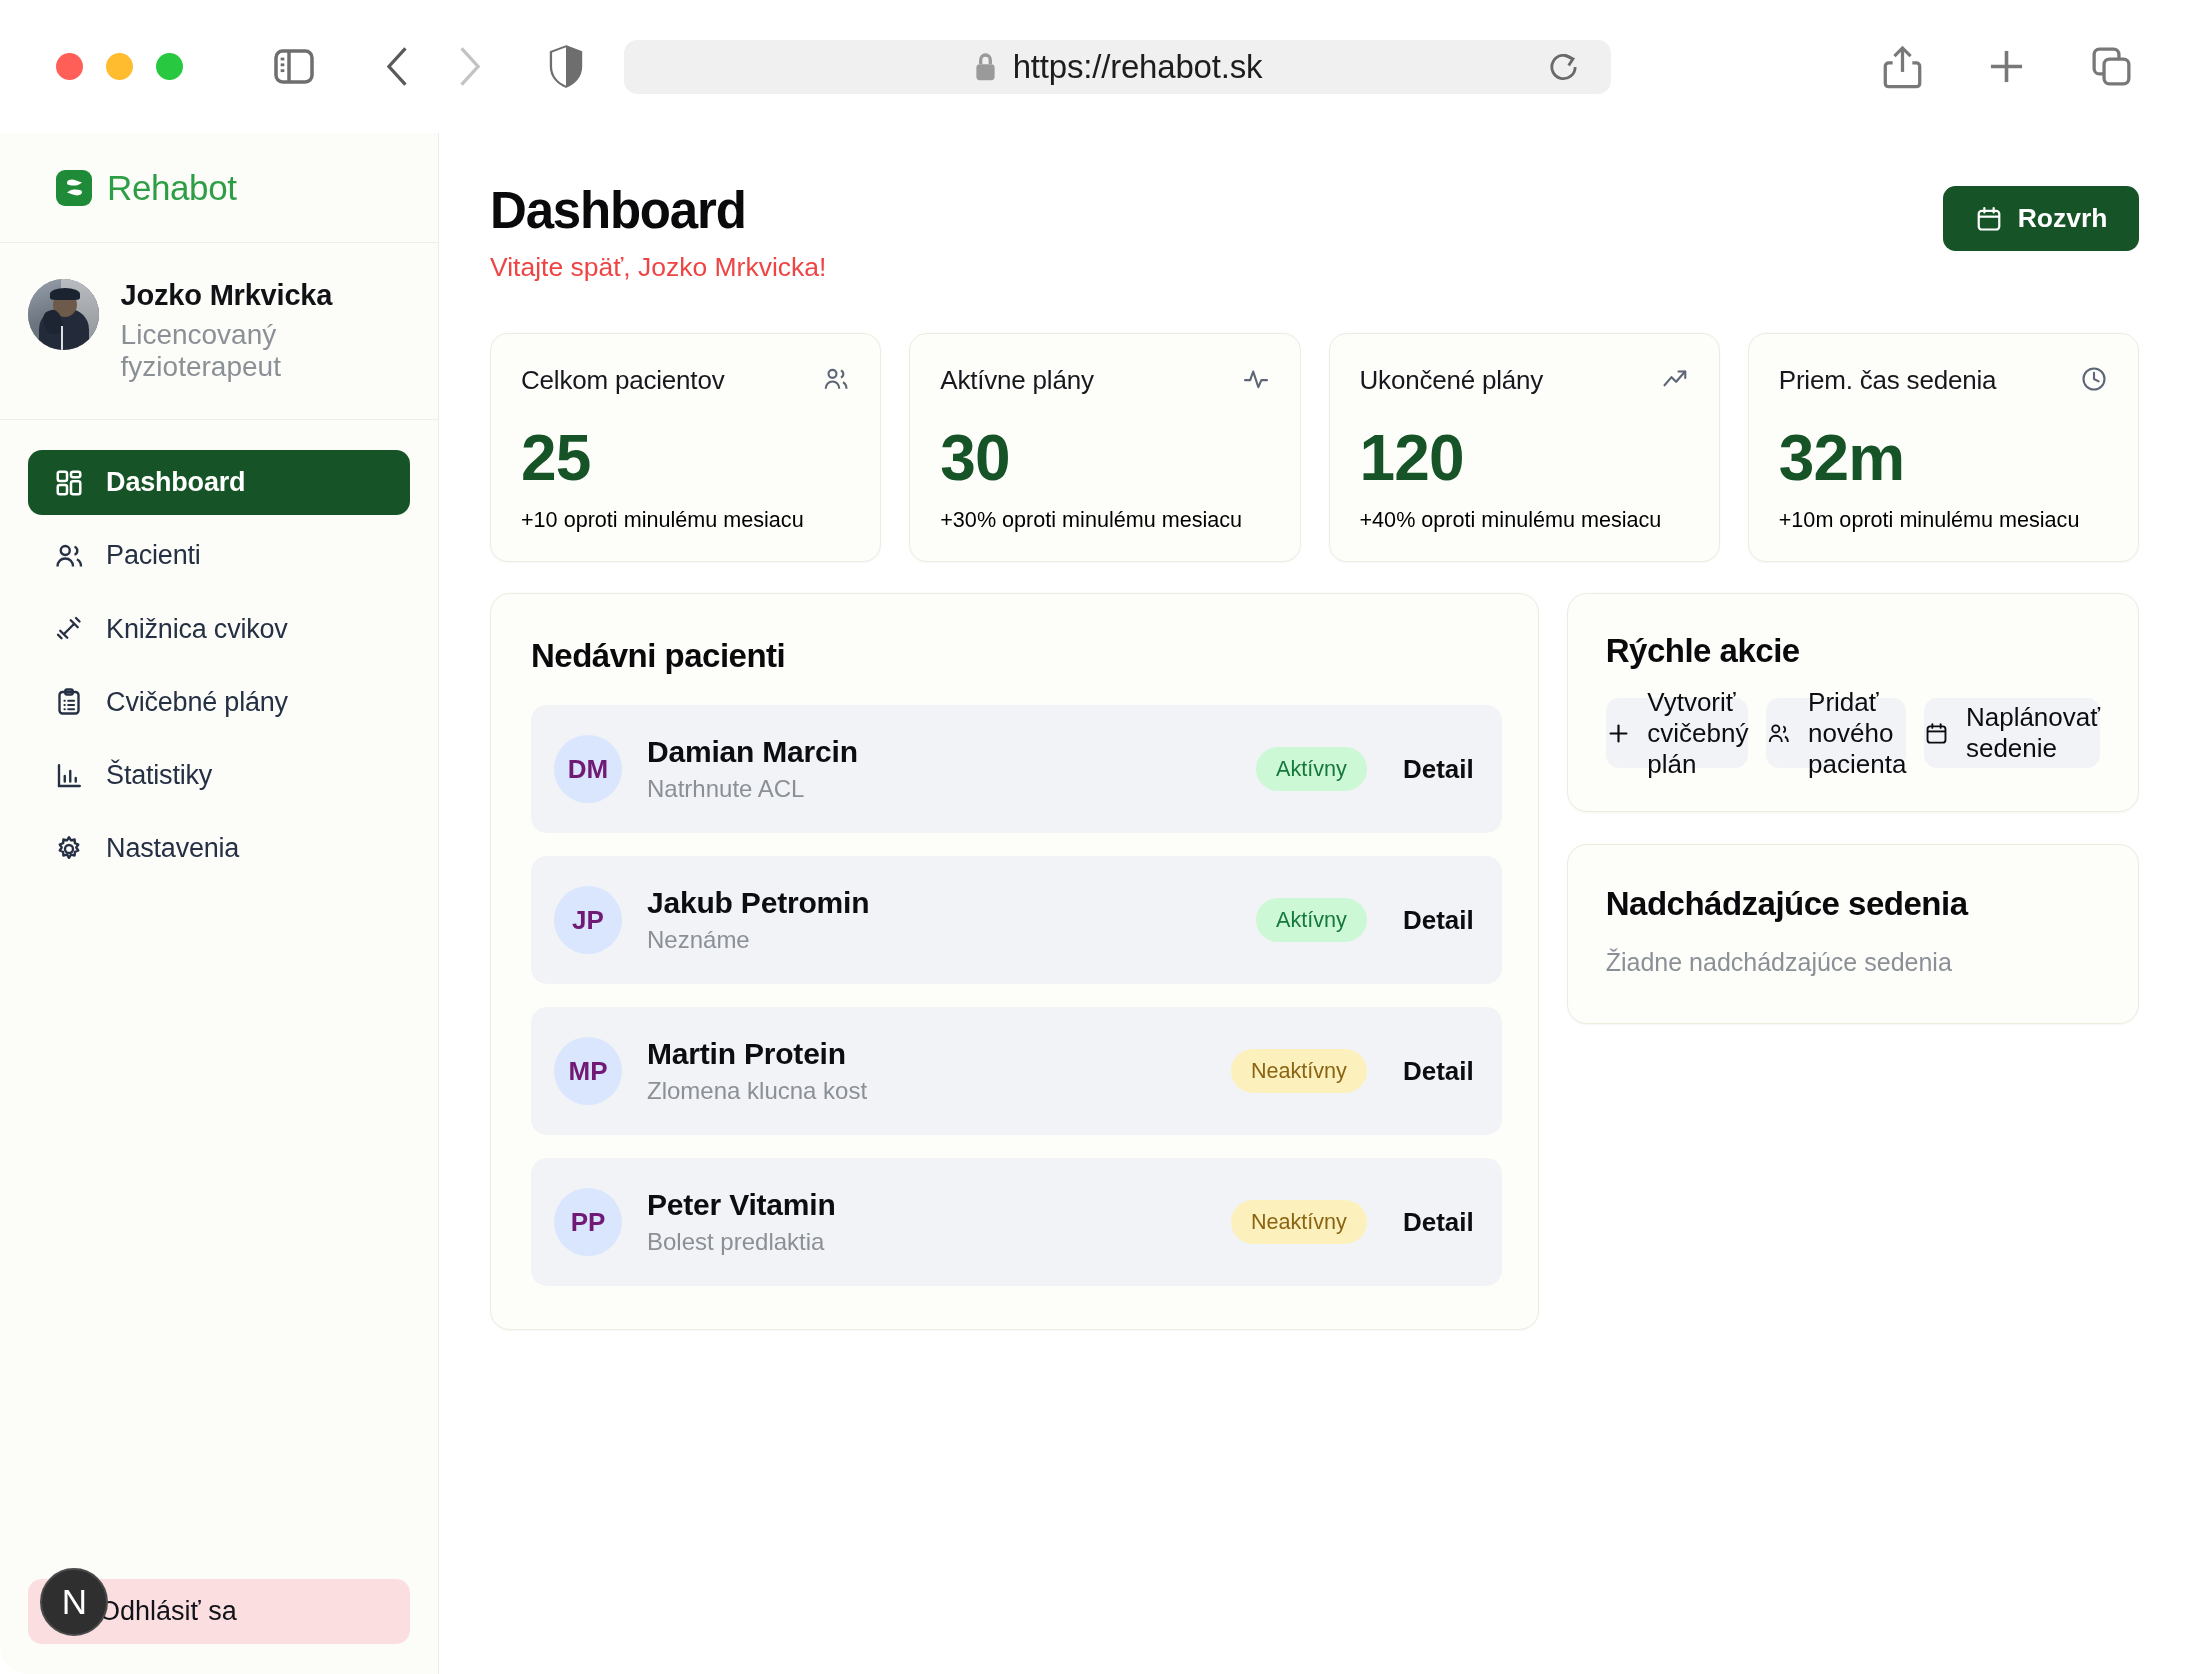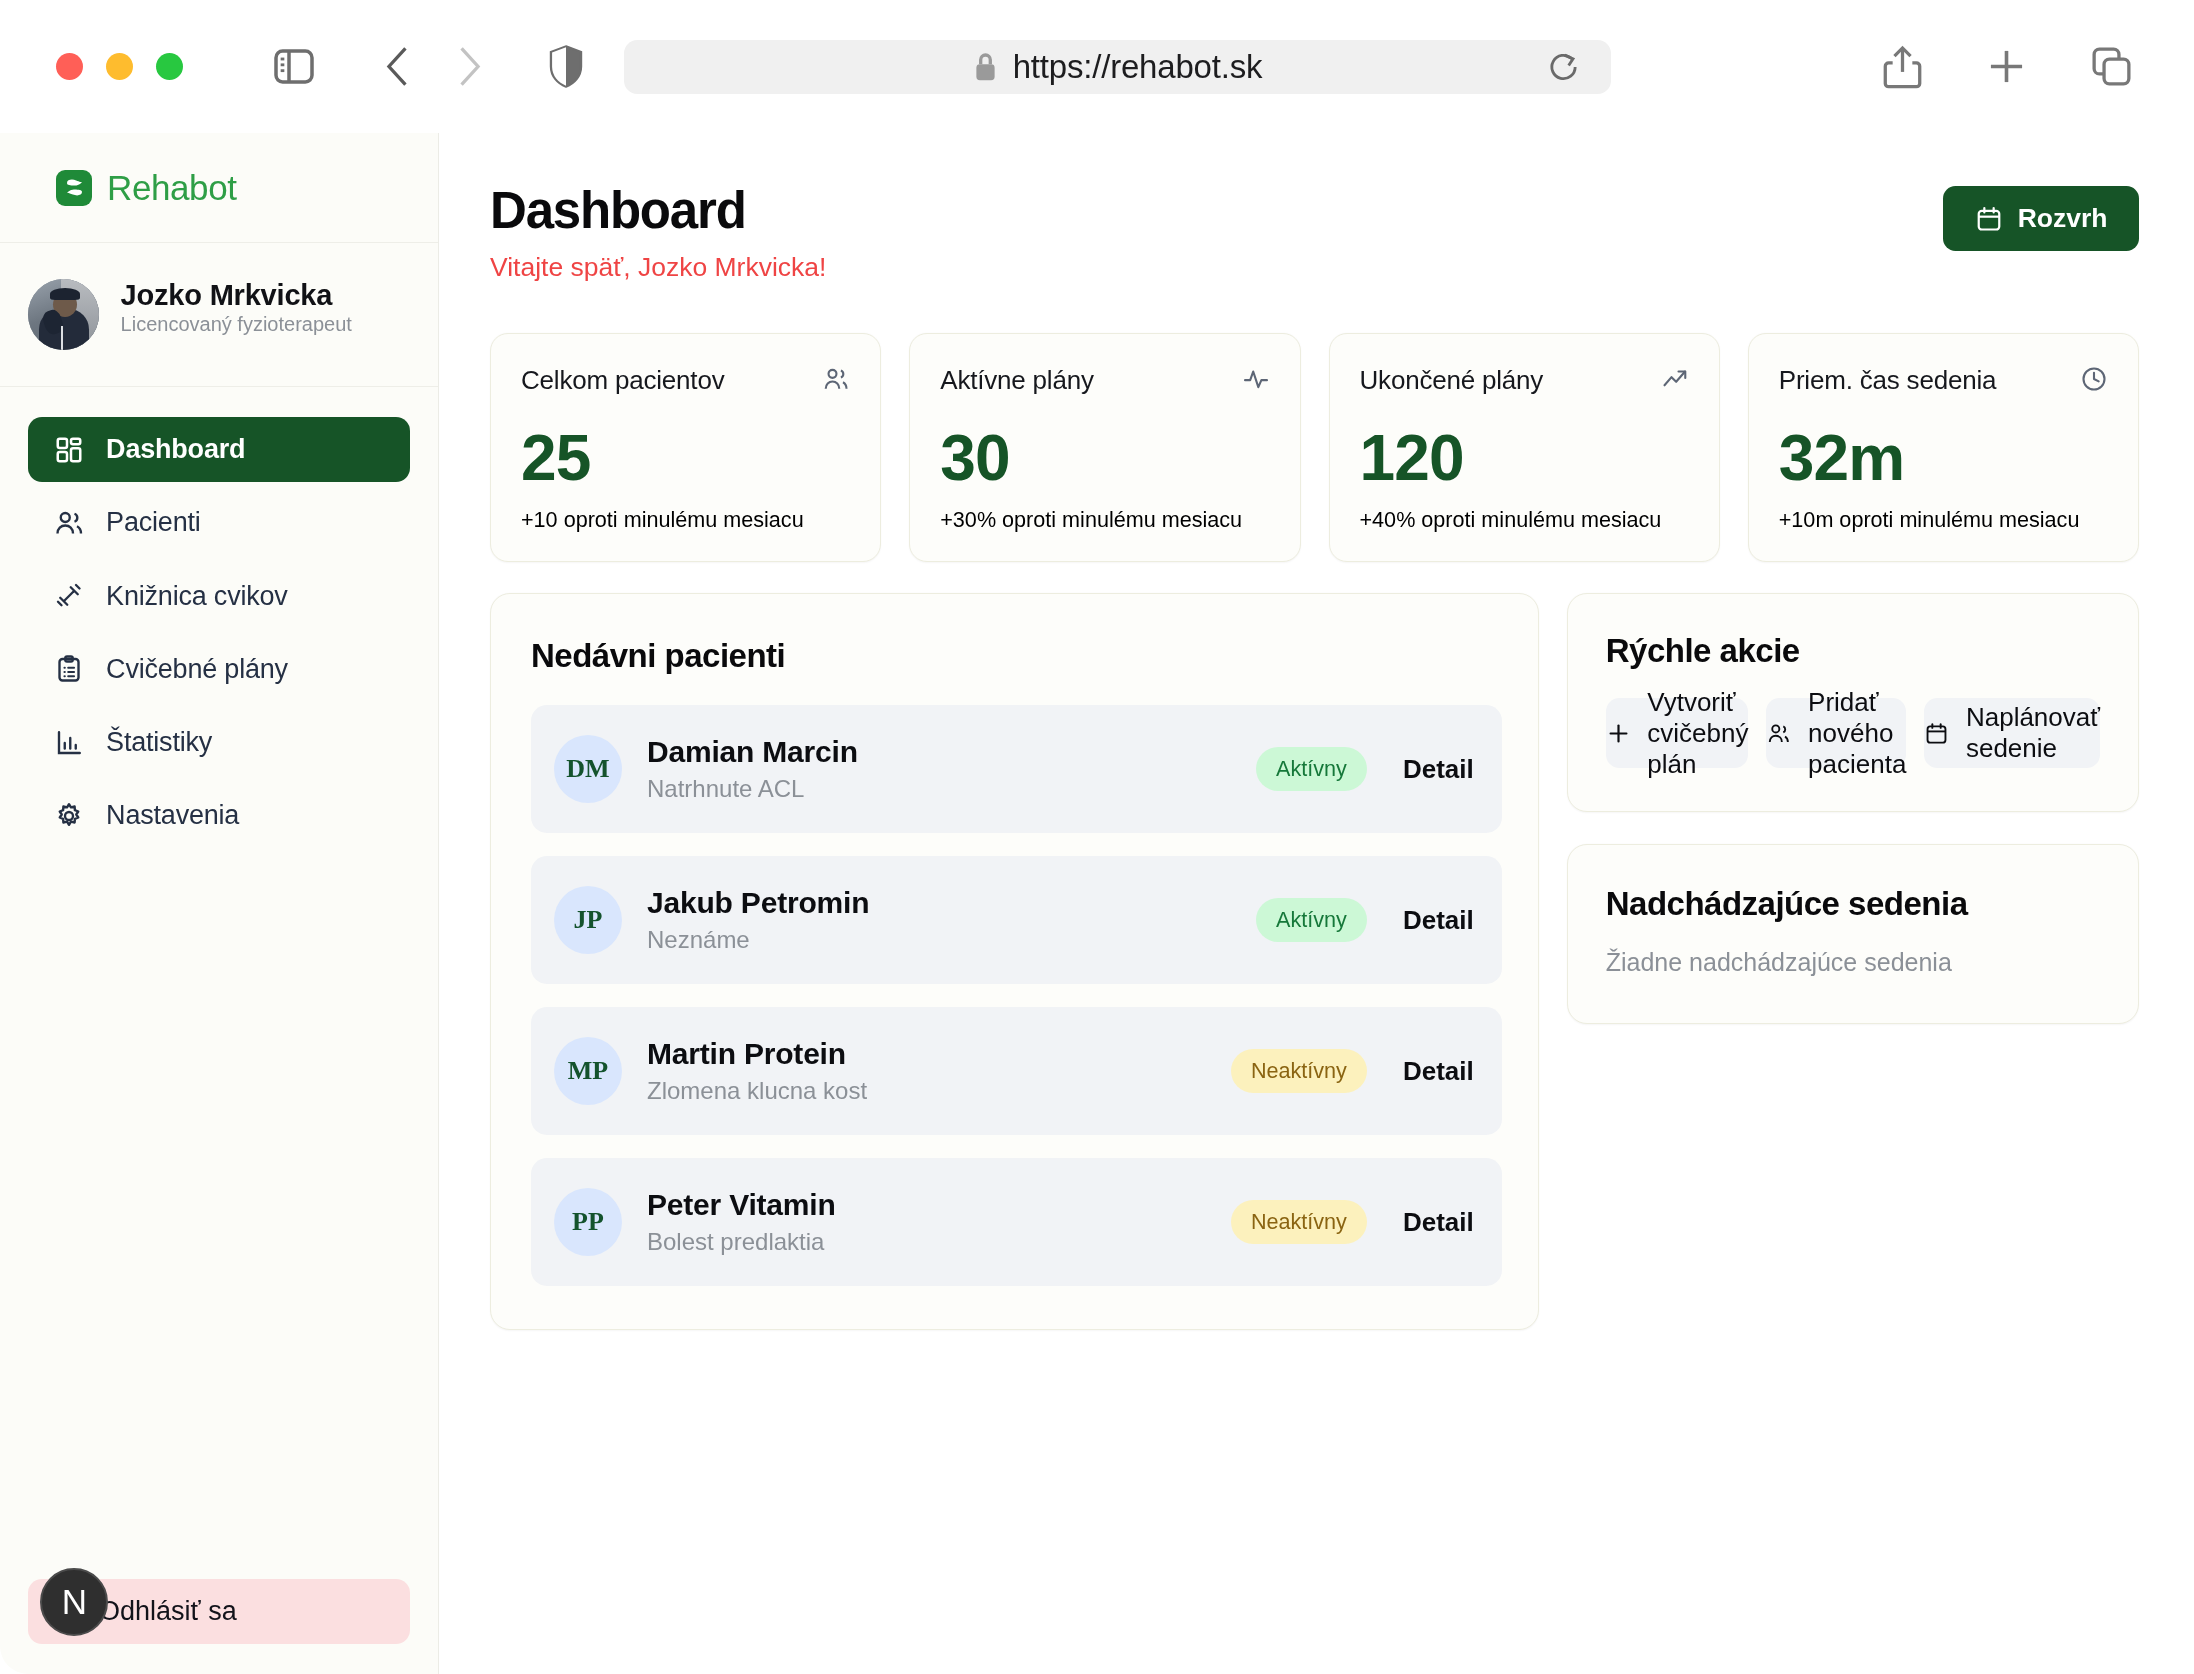--- a/index.html
+++ b/index.html
@@ -105,21 +105,21 @@
   .avatar-photo .head { position: absolute; left: 35%; top: 18%; width: 34%; height: 36%;
     background: #6e5a4a; border-radius: 50%; }
   .avatar-photo .cap { position: absolute; left: 31%; top: 13%; width: 42%; height: 17%;
     background: #1c2330; border-radius: 50% 50% 18% 18%; }
   .avatar-photo .arm { position: absolute; left: 22%; top: 44%; width: 26%; height: 34%;
     background: #1d2533; border-radius: 40%; transform: rotate(-18deg); }
   .avatar-photo .zip { position: absolute; left: 46%; bottom: 0; width: 4%; height: 34%;
     background: #dcdfe3; }
 
   .profile-name { font-size: 29px; font-weight: bold; color: #111216; letter-spacing: -0.2px; }
-  .profile-role { font-size: 20px; color: #8b9097; margin-top: 1px; }
+  .profile-role { font-size: 28px; color: #8b9097; margin-top: 7px; }
 
   .nav { padding: 30px 28px 0 28px; display: flex; flex-direction: column; gap: 8.3px; }
   .nav-item {
     height: 65px; display: flex; align-items: center; gap: 21.6px;
     padding-left: 25px; border-radius: 14px;
     font-size: 27px; color: #253044; letter-spacing: -0.2px;
   }
   .nav-item.active { background: #165427; color: #ffffff; font-weight: bold; }
   .nav-item .ico { display: flex; width: 31.5px; justify-content: center; flex: 0 0 31.5px; }
 
@@ -177,23 +177,23 @@
   .panel-title { font-size: 33px; font-weight: bold; color: #0a0a0c; letter-spacing: -0.5px; }
 
   .patient-list { margin-top: 30px; display: flex; flex-direction: column; gap: 23px; }
   .patient-row {
     background: #f1f3f6; border-radius: 15.8px;
     height: 128px; display: flex; align-items: center;
     padding: 0 28px 0 23px;
   }
   .p-avatar {
     width: 68px; height: 68px; border-radius: 50%;
-    background: #d9e6fd; color: #14532d;
+    background: #d9e6fd; color: #701a75;
     display: flex; align-items: center; justify-content: center;
-    font-size: 26px; font-weight: bold; flex: 0 0 68px; font-family: Liberation Serif, serif;
+    font-size: 26px; font-weight: bold; flex: 0 0 68px;
   }
   .p-info { margin-left: 25px; }
   .p-name { font-size: 30px; font-weight: bold; color: #0c0d11; letter-spacing: -0.2px; }
   .p-diag { font-size: 24px; color: #8b9097; margin-top: 6.6px; }
   .p-right { margin-left: auto; display: flex; align-items: center; gap: 36px; }
   .badge {
     border-radius: 828px; padding: 9px 20px;
     font-size: 21.6px; font-weight: normal;
   }
   .badge.active { background: #ccf8d6; color: #16783a; }

